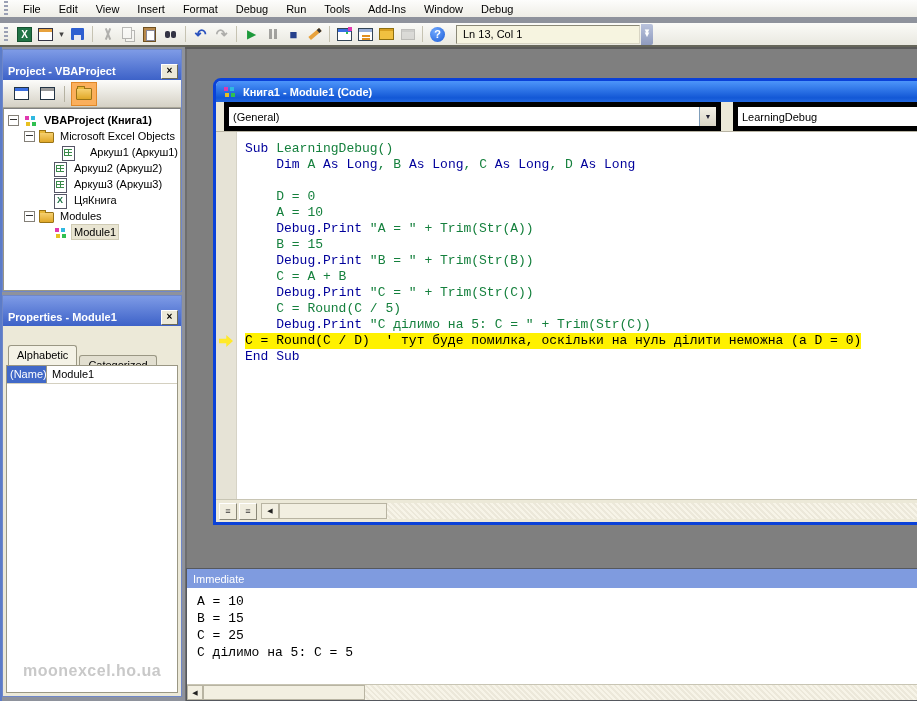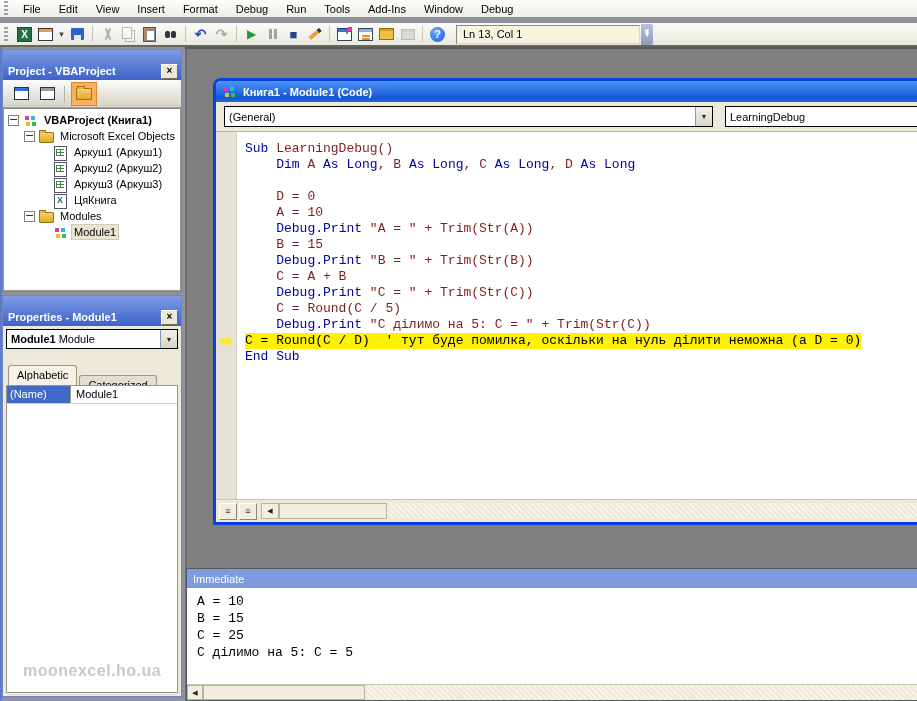--- a/index.html
+++ b/index.html
@@ -103,32 +103,32 @@
     background:repeating-linear-gradient(#3A8A4A 0 1px,transparent 1px 3px),
                repeating-linear-gradient(90deg,#3A8A4A 0 1px,transparent 1px 4px)}
   .workbook-icon::before{content:"";position:absolute;left:1px;top:0;width:11px;height:13px;background:#fff;border:1px solid #556}
   .workbook-icon::after{content:"X";position:absolute;left:4px;top:1px;color:#1E7145;font-size:9px;font-weight:bold}
   .tlabel{padding:1px 2px}
   .tlabel.b{font-weight:bold}
   .tlabel.sel{background:#E9E5D2;outline:1px solid #CFCаB4;outline:1px solid #CFCBB4}
 
   #properties-window{top:295px;height:402px}
   .props-body{flex:1;display:flex;flex-direction:column;padding:3px;min-height:0}
-  .combo{background:#fff;border:1px solid #000000;height:18px;display:flex;align-items:center;flex:none}
+  .combo{background:#fff;border:5px solid #000000;height:18px;display:flex;align-items:center;flex:none}
   .combo .clabel{flex:1;padding-left:4px;white-space:nowrap;overflow:hidden}
   .combo .carrow{width:16px;align-self:stretch;background:linear-gradient(#F3F1E6,#D9D5C5);
     border-left:1px solid #7F9DB9;display:flex;align-items:center;justify-content:center;flex:none}
   .combo .carrow::before{content:"▼";font-size:7px;color:#223}
   .ptabs{display:flex;margin-top:16px;padding-left:2px;flex:none}
   .ptab{border:1px solid #9A9784;border-bottom:none;background:#E2DFD0;border-radius:3px 3px 0 0;
     padding:3px 8px 2px;margin-right:2px;position:relative;top:10px}
   .ptab.active{background:#F4F2E6;z-index:2;padding-bottom:4px;top:0}
   .pgrid{flex:1;background:#fff;border:1px solid #9A9784;position:relative;min-height:0}
   .prow{height:17px;display:flex;border-bottom:1px solid #D4D0C0;align-items:stretch}
-  .pcell-name{width:64px;background:#4169C8;color:#fff;padding:2px 0 0 3px;border-right:1px solid #9A9784;box-sizing:border-box}
+  .pcell-name{width:40px;background:#4169C8;color:#fff;padding:2px 0 0 3px;border-right:1px solid #9A9784;box-sizing:border-box}
   .pcell-value{flex:1;padding:2px 0 0 5px}
   .watermark{position:absolute;left:16px;bottom:12px;font-size:16px;font-weight:bold;color:#C9C9C9;letter-spacing:.5px}
 
   
   #workspace{position:absolute;left:185px;top:47px;width:732px;height:654px;background:#7F7F7F;
     box-shadow:inset 0 2px 0 #5A5A5A,inset 2px 0 0 #6E6E6E}
 
   
   #code-window{position:absolute;left:213px;top:78px;width:730px;height:447px;
     border:3px solid #0A41D8;border-radius:8px 8px 0 0;background:#ECE9D8;
@@ -141,21 +141,21 @@
   .combo.proc{flex:1;height:19px}
   .code-area{flex:1;display:flex;background:#fff;min-height:0;border-top:1px solid #B8B4A4}
   .code-margin{width:20px;flex:none;background:#E6E3D6;border-right:1px solid #D6D3C6;position:relative}
   .cur-arrow{position:absolute;left:3px;width:14px;height:12px;background:#FFE92A;
     clip-path:polygon(0 32%,52% 32%,52% 0,100% 50%,52% 100%,52% 68%,0 68%);
     filter:drop-shadow(0 0 1px #7A5E00)}
   .code-text{flex:1;font-family:"Liberation Mono","DejaVu Sans Mono",monospace;font-size:13px;line-height:16px;
     padding:9px 0 0 8px;white-space:pre;overflow:hidden}
   .cl{min-height:16px}
   .cl .k{color:var(--kw,#00009B)}
-  .cl .t{color:#7f1d1d}
+  .cl .t{color:#15803d}
   .hlwrap{background:var(--hl,#FFF100);display:inline-block}
   .hlwrap .k,.hlwrap .t{color:#000}
   .cw-bottom{height:22px;flex:none;background:#ECE9D8;display:flex;align-items:center;gap:2px;padding-left:3px;
     border-top:1px solid #C8C5B4}
   .splitbtn{width:16px;height:15px;background:#F0EDDE;border:1px solid;border-color:#fff #8A8878 #8A8878 #fff;
     display:flex;align-items:center;justify-content:center;font-size:9px;color:#333;flex:none}
   .splitbtn::before{content:"≡"}
   .sb-h{flex:1;height:16px;display:flex;align-items:stretch;margin-left:2px}
   .sb-btn{width:16px;background:#F2EFE1;border:1px solid #B8B4A2;display:flex;align-items:center;justify-content:center;flex:none}
   .sb-btn::before{content:"◀";font-size:7px;color:#222}
@@ -250,21 +250,21 @@
         <div class="trow" style="padding-left: 4px;">
           <span class="exp"></span>
           <span class="t-icon project-icon"></span>
           <span class="tlabel b">VBAProject (Книга1)</span>
         </div>
         <div class="trow" style="padding-left: 20px;">
           <span class="exp"></span>
           <span class="t-icon folder-icon"></span>
           <span class="tlabel">Microsoft Excel Objects</span>
         </div>
-        <div class="trow" style="padding-left: 36px;">
+        <div class="trow" style="padding-left: 36px; justify-content: space-between;">
           <span class="exp-spacer"></span>
           <span class="t-icon sheet-icon"></span>
           <span class="tlabel">Аркуш1 (Аркуш1)</span>
         </div>
         <div class="trow" style="padding-left: 36px;">
           <span class="exp-spacer"></span>
           <span class="t-icon sheet-icon"></span>
           <span class="tlabel">Аркуш2 (Аркуш2)</span>
         </div>
         <div class="trow" style="padding-left: 36px;">
@@ -289,24 +289,20 @@
         </div>
       </div>
   </div>
 
   <div class="panel" id="properties-window">
     <div class="panel-title">
       <span class="pt-label">Properties - Module1</span>
       <span class="close-btn"></span>
     </div>
     <div class="props-body">
-      <div class="combo">
-        <span class="clabel"><b>Module1</b><span> Module</span></span>
-        <span class="carrow"></span>
-      </div>
       <div class="ptabs">
           <span class="ptab active">Alphabetic</span>
           <span class="ptab">Categorized</span>
         </div>
       <div class="pgrid">
         <div class="prow">
           <span class="pcell-name">(Name)</span>
           <span class="pcell-value">Module1</span>
         </div>
         <div class="watermark">moonexcel.ho.ua</div>

